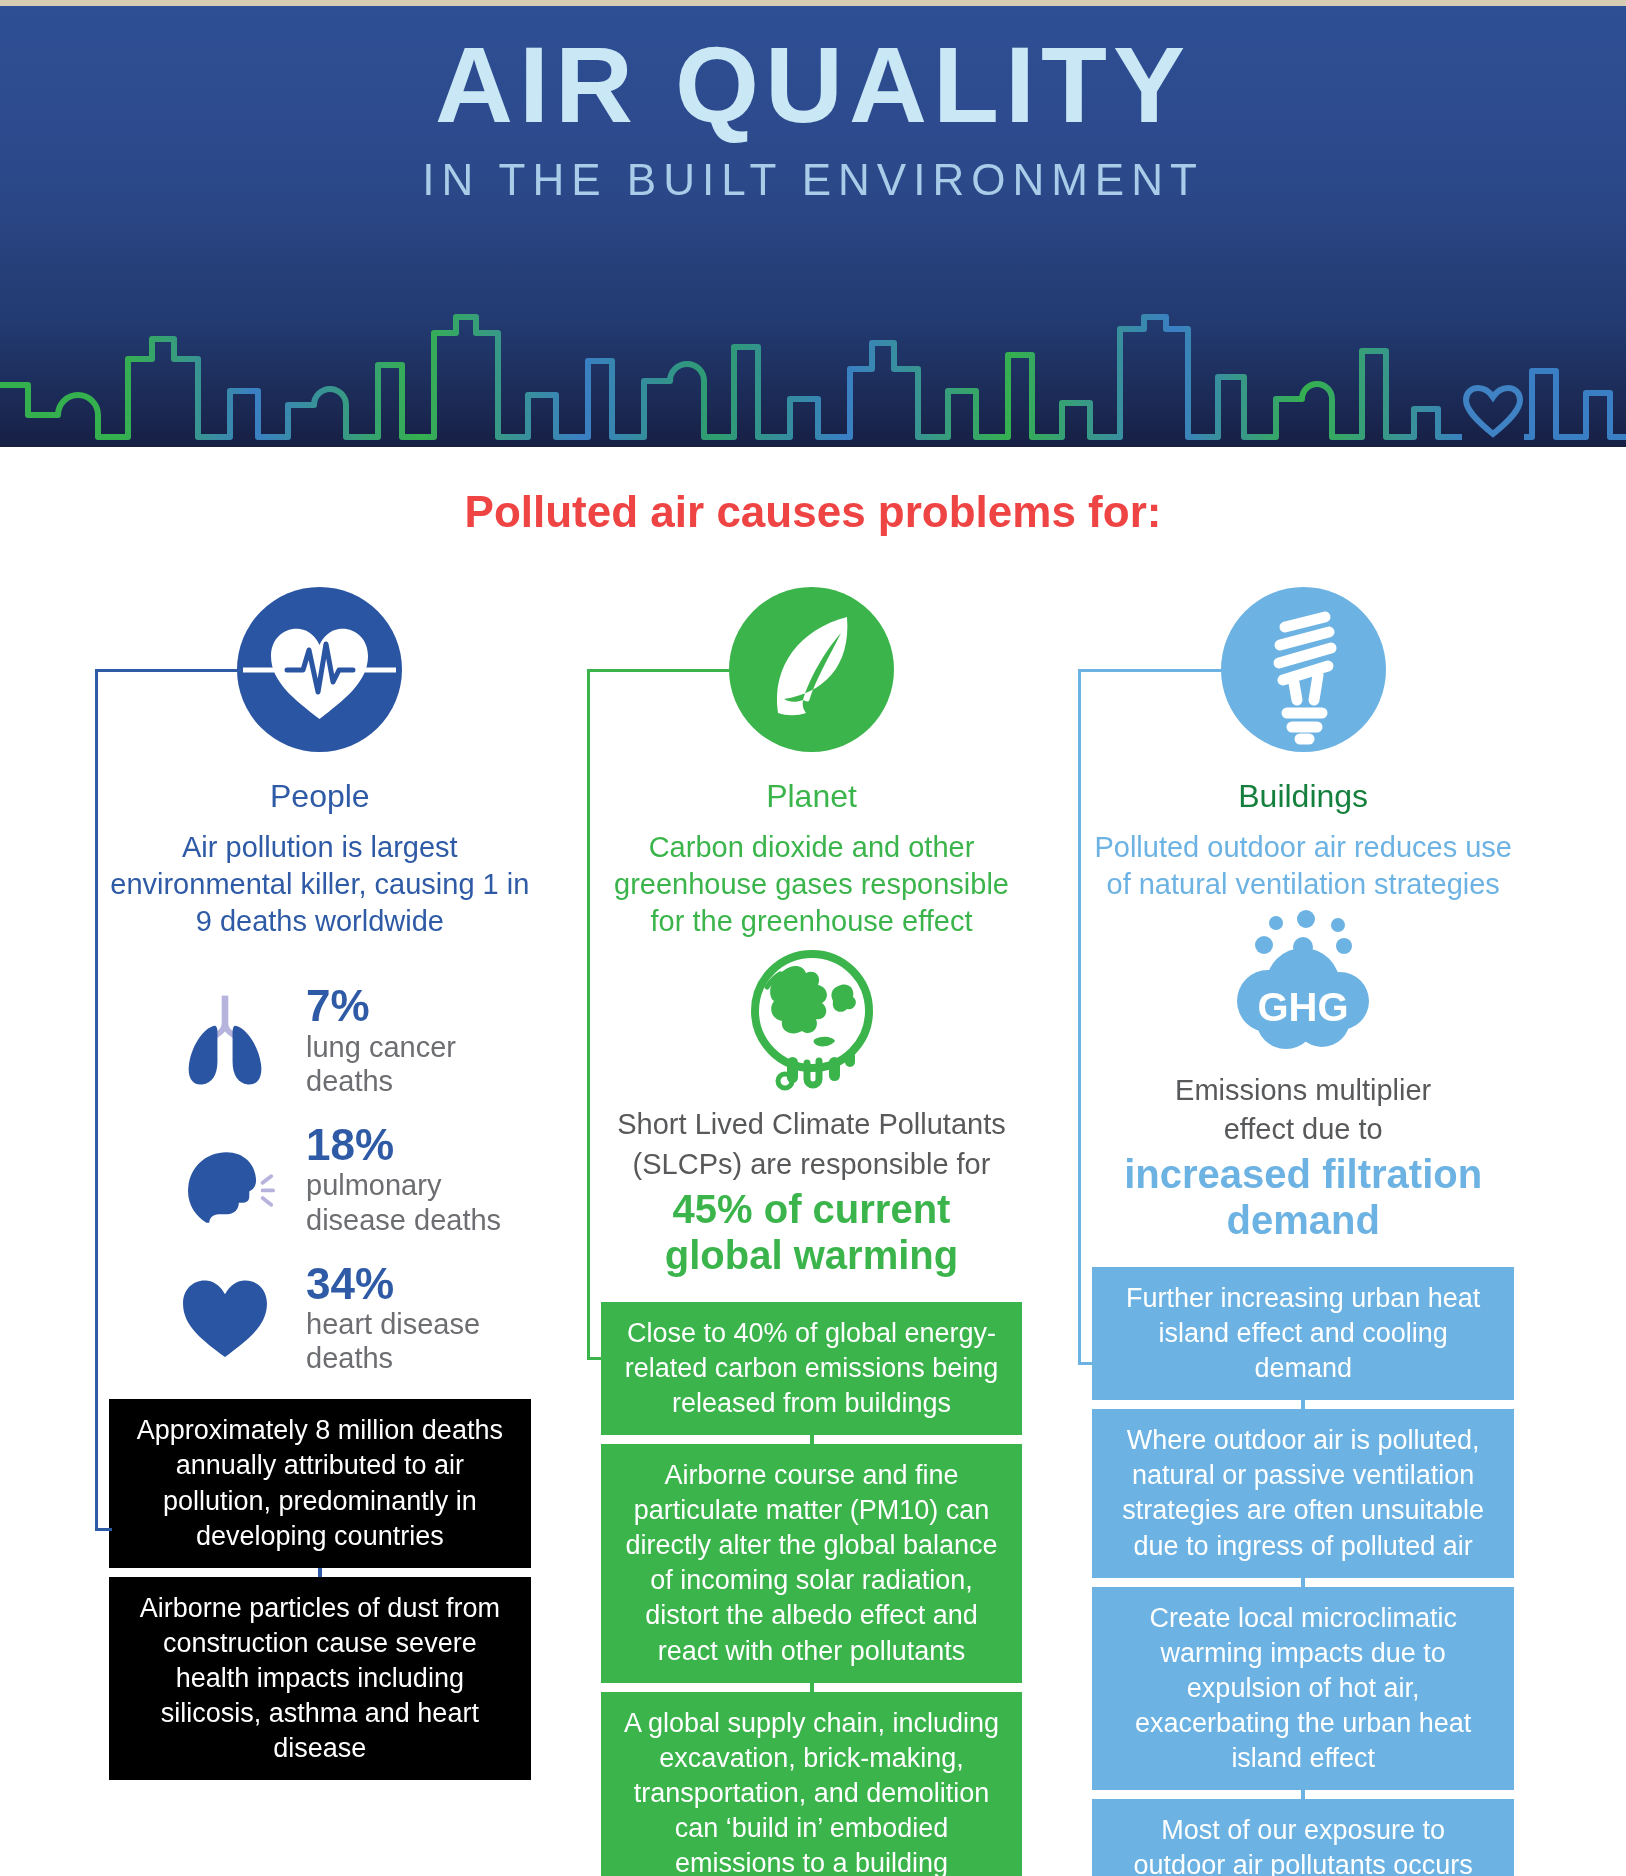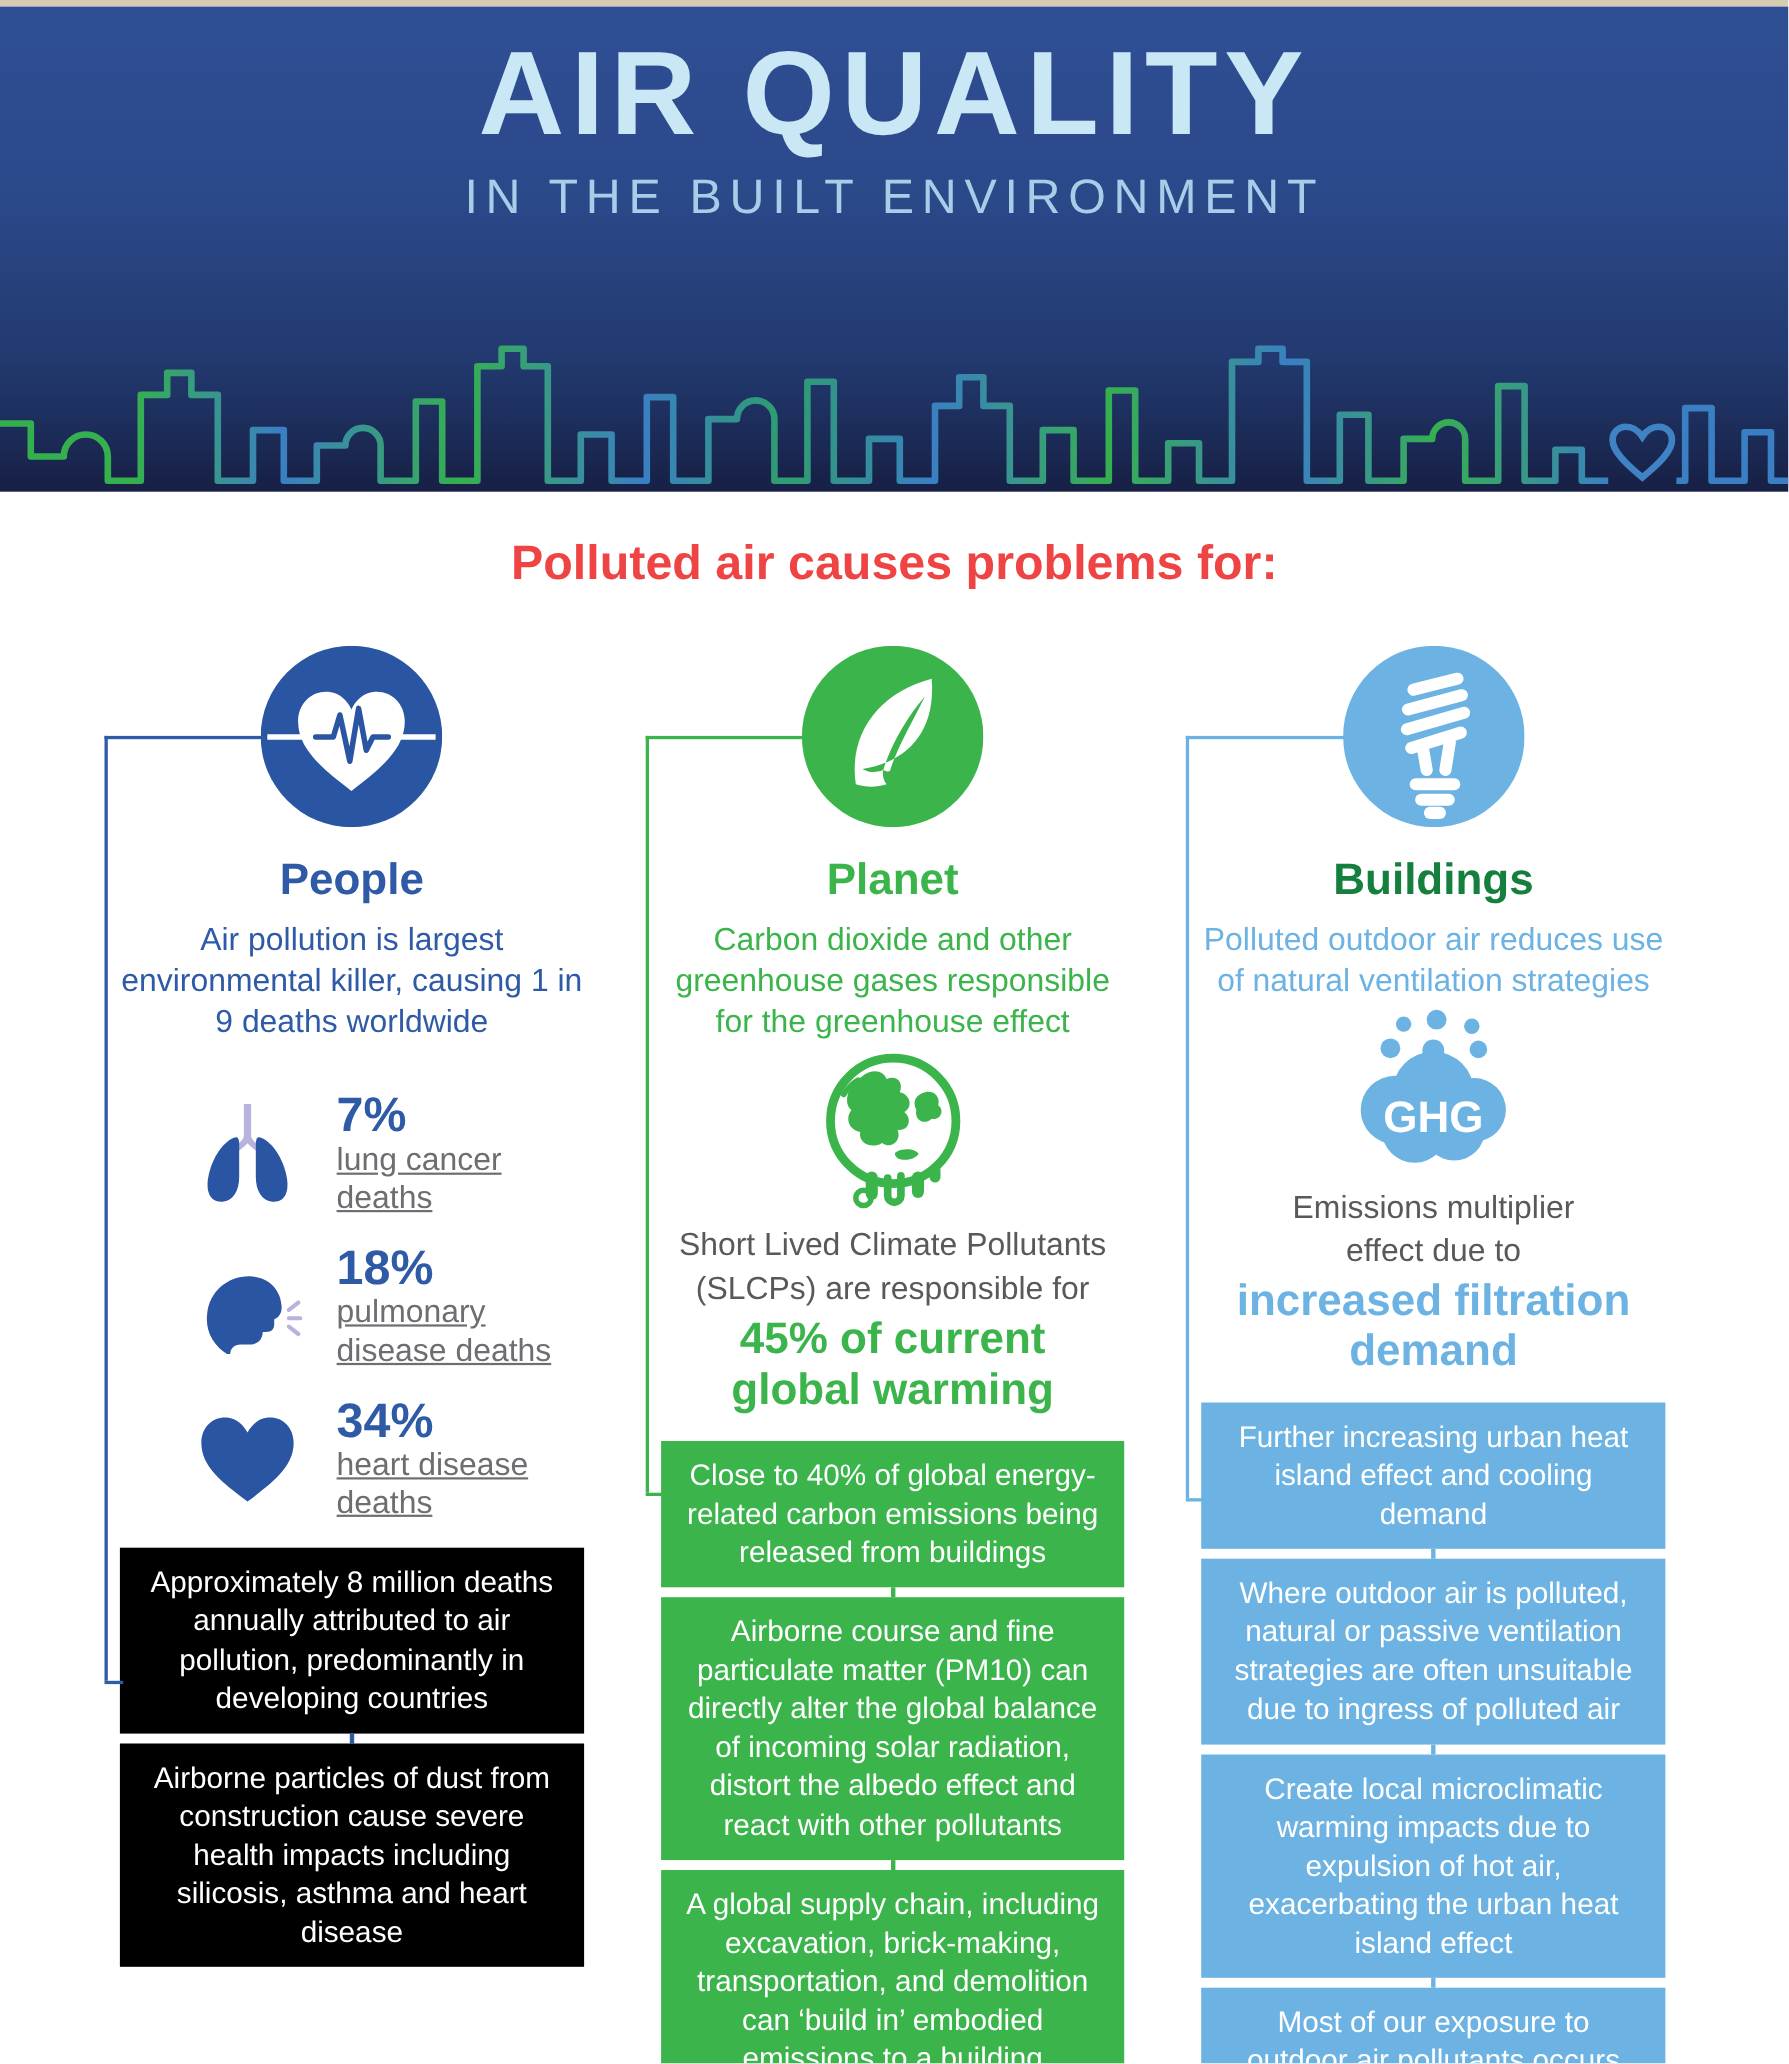--- a/index.html
+++ b/index.html
@@ -36,35 +36,35 @@
   .bracket { position:absolute; left:-14px; top:82px; border-left:3px solid; border-top:3px solid; pointer-events:none; }
   .bracket::after { content:""; position:absolute; left:-3px; bottom:-3px; width:17px; height:3px; }
   .col-people   .bracket { width:143px; height:856px; border-color:#2e5aa6; }
   .col-planet   .bracket { width:143px; height:685px; border-color:#3bb54b; }
   .col-buildings .bracket { width:143px; height:690px; border-color:#6cb3e3; }
   .col-people   .bracket::after { background:#2e5aa6; }
   .col-planet   .bracket::after { background:#3bb54b; }
   .col-buildings .bracket::after { background:#6cb3e3; }
 
   .circle-icon { width:165px; height:165px; }
-  .col-title { margin-top:26px; font-size:40px; font-weight:bold; }
+  .col-title { margin-top:26px; font-size:32px; font-weight:normal; }
   .col-people   .col-title { color:#2e5aa6; }
   .col-planet   .col-title { color:#3bb54b; }
   .col-buildings .col-title { color:#15803d; }
   .col-intro { margin-top:14px; font-size:29px; line-height:1.27; text-align:center; max-width:430px; }
   .col-people   .col-intro { color:#2e5aa6; }
   .col-planet   .col-intro { color:#3bb54b; }
   .col-buildings .col-intro { color:#6cb3e3; }
 
   
   .stats { margin-top:20px; width:100%; }
   .stat-row { display:flex; align-items:center; gap:24px; margin-top:24px; padding-left:58px; }
   .stat-icon-wrap { width:115px; display:flex; justify-content:center; flex:0 0 115px; }
   .stat-value { font-size:44px; font-weight:bold; color:#2e5aa6; line-height:1.05; }
-  .stat-label { font-size:29px; color:#6d6e71; line-height:1.18;text-decoration:underline; }
+  .stat-label { font-size:29px; color:#6d6e71; line-height:1.18; }
 
   
   .mid-icon { margin-top:6px; }
   .fact-lead { margin-top:10px; font-size:29px; color:#58595b; line-height:1.35; text-align:center; max-width:430px; }
   .fact-highlight { margin-top:2px; font-size:40px; font-weight:bold; line-height:1.15; text-align:center; }
   .col-planet .fact-highlight { color:#3bb54b; max-width:330px; }
   .col-buildings .fact-highlight { color:#6cb3e3; max-width:360px; }
 
   
   .boxes { margin-top:24px; width:100%; display:flex; flex-direction:column; align-items:center; }

